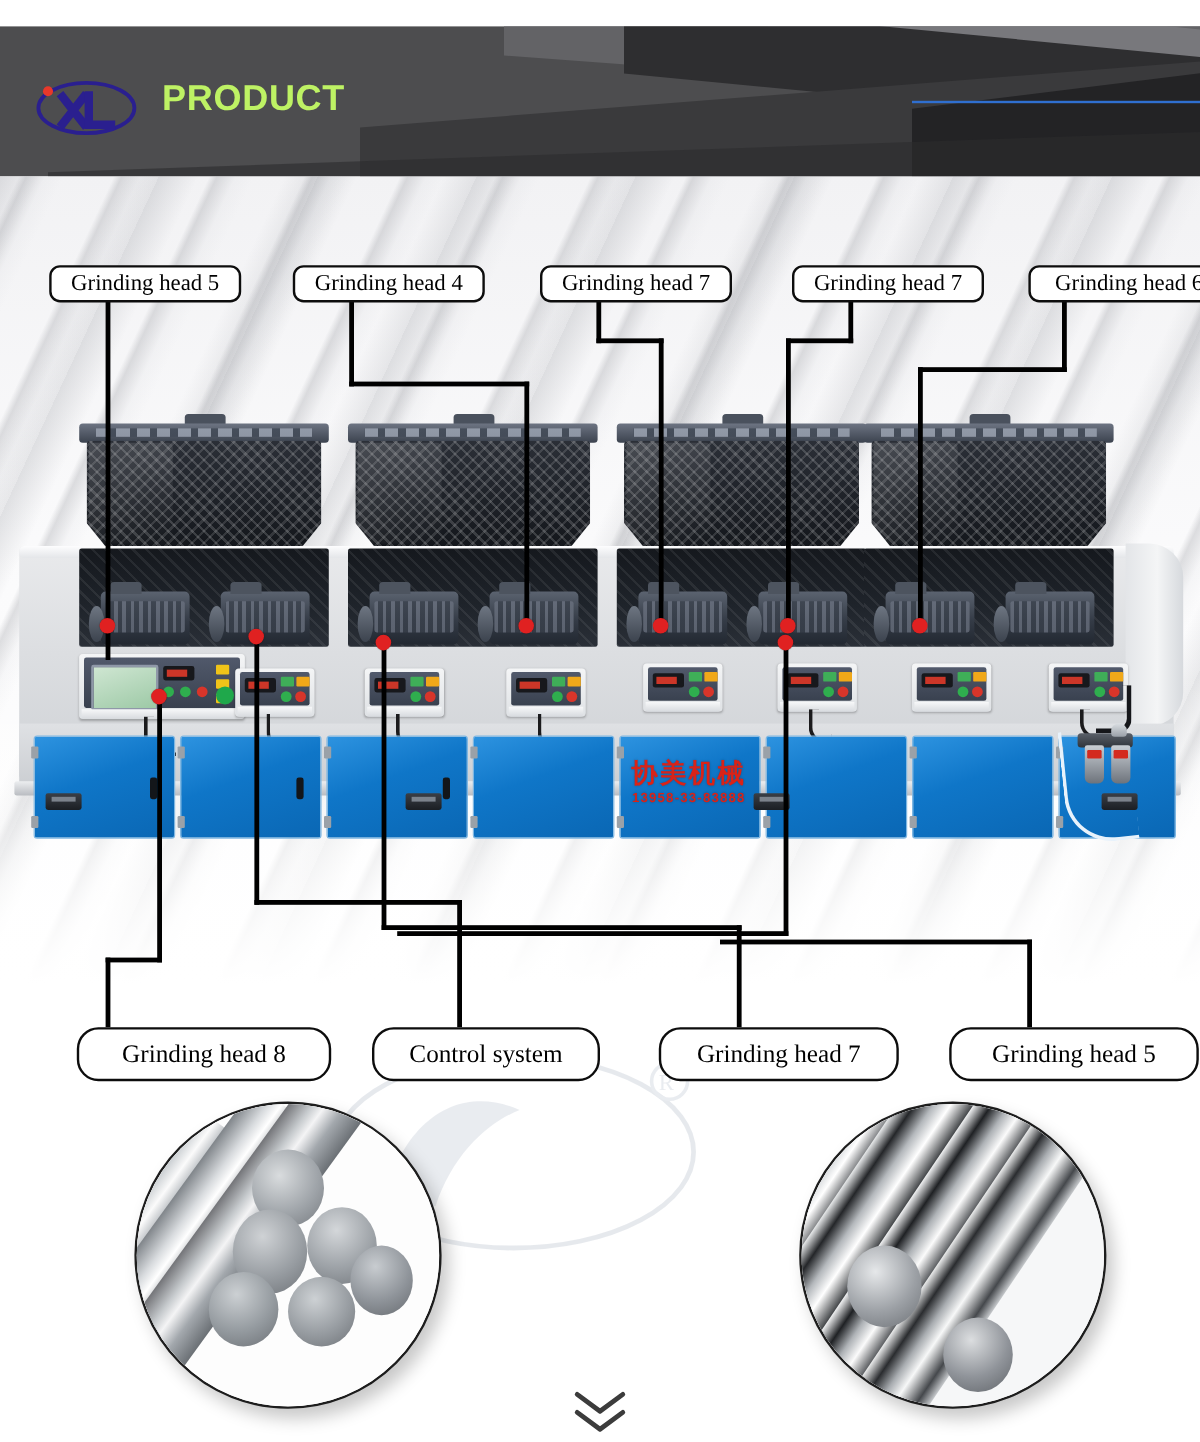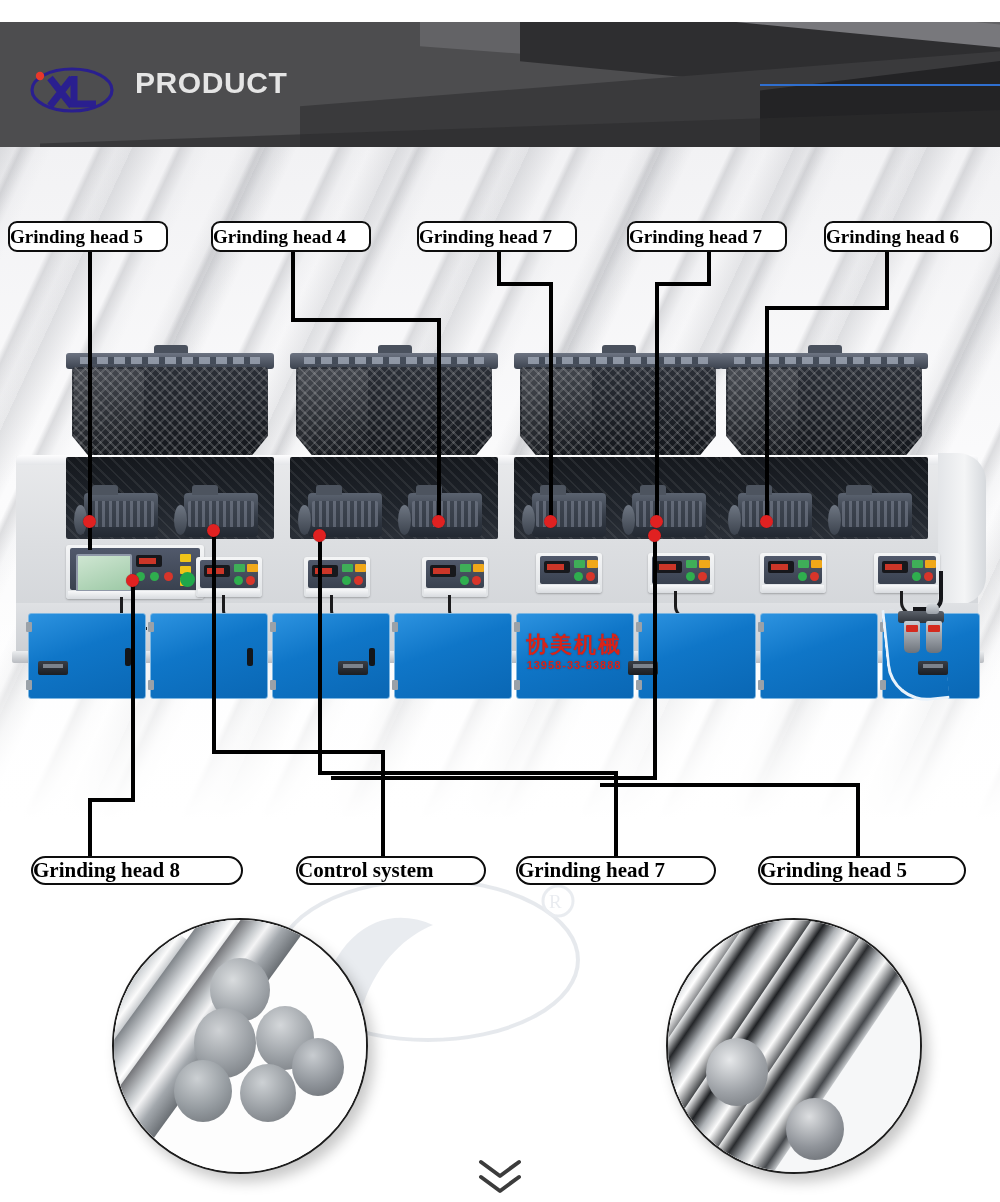--- a/index.html
+++ b/index.html
@@ -19,46 +19,46 @@
   .hs4{left:640px;top:-10px;width:480px;height:55px;background:#8b8b8e;
        transform:skewY(6deg);opacity:.55;}
   .hs5{left:760px;top:44px;width:400px;height:120px;background:#232325;
        transform:skewY(-7deg);}
   .hs6{left:40px;top:104px;width:1000px;height:60px;background:#2b2b2d;
        transform:skewY(-2deg);opacity:.6;}
   #hdr-blueline{position:absolute;left:760px;top:62px;width:250px;height:2px;
                 background:#2f6fd0;}
 
   #logo{position:absolute;left:22px;top:42px;width:100px;height:52px;}
-  #hdr-title{position:absolute;left:135px;top:46px;color:#e5e5e5;
+  #hdr-title{position:absolute;left:135px;top:46px;color:#bef264;
              font-size:30px;font-weight:bold;line-height:1.02;
              letter-spacing:.6px;}
   #hdr-title div{white-space:nowrap;}
 
   
   #bg-stripes{position:absolute;left:0;top:147px;width:1000px;height:760px;
      background:
        repeating-linear-gradient(115deg,
          rgba(255,255,255,0) 0px, rgba(255,255,255,0) 14px,
          rgba(150,152,158,.30) 20px, rgba(205,207,212,.12) 34px,
          rgba(255,255,255,0) 48px, rgba(255,255,255,0) 72px),
        repeating-linear-gradient(115deg,
          rgba(120,124,132,.20) 0px, rgba(255,255,255,0) 30px,
          rgba(255,255,255,0) 95px, rgba(140,143,150,.16) 120px),
        linear-gradient(180deg,#f2f2f4 0%, #fbfbfc 45%, #ffffff 100%);}
   #bg-fade{position:absolute;left:0;top:560px;width:1000px;height:360px;
      background:linear-gradient(180deg,rgba(255,255,255,0),#fff 72%);}
 
   
   .callout{position:absolute;background:#fff;border:2.5px solid #0d0d0d;
-           color:#000;font-family:"Liberation Serif",serif;font-weight:bold;
-           display:flex;align-items:center;
-           white-space:nowrap;box-sizing:border-box;}
+           color:#000;font-family:"Liberation Serif",serif;font-weight:normal;
+           display:flex;align-items:center;justify-content:center;
+           white-space:nowrap;box-sizing:border-box;margin-left:33px;}
   .callout.top{border-radius:9px;height:31px;font-size:19px;}
-  .callout.bottom{border-radius:18px;height:29px;font-size:21px;}
+  .callout.bottom{border-radius:18px;height:45px;font-size:21px;}
 
   
   .lead{position:absolute;background:#000;}
   .lead.v{width:4px;}
   .lead.h{height:4px;}
   .dot{position:absolute;width:13px;height:13px;border-radius:50%;
        background:#e02121;box-shadow:0 0 1px rgba(0,0,0,.5);}
 
   
   #machine{position:absolute;left:8px;top:345px;width:980px;height:415px;}
@@ -496,21 +496,21 @@
 <div class="callout top lbl" style="left:627px;top:221px;width:160px;">
   <span>Grinding head 7</span>
 </div>
 <div class="callout top lbl" style="left:824px;top:221px;width:168px;">
   <span>Grinding head 6</span>
 </div>
 
 <div class="callout bottom lbl" style="left:31px;top:856px;width:212px;">
   <span>Grinding head 8</span>
 </div>
-<div class="callout bottom lbl" style="left:296px;top:856px;width:190px;">
+<div class="callout bottom lbl" style="left:277px;top:856px;width:190px;">
   <span>Control system</span>
 </div>
 <div class="callout bottom lbl" style="left:516px;top:856px;width:200px;">
   <span>Grinding head 7</span>
 </div>
 <div class="callout bottom lbl" style="left:758px;top:856px;width:208px;">
   <span>Grinding head 5</span>
 </div>
 
 <div class="circle" style="left:112px;top:918px;">

